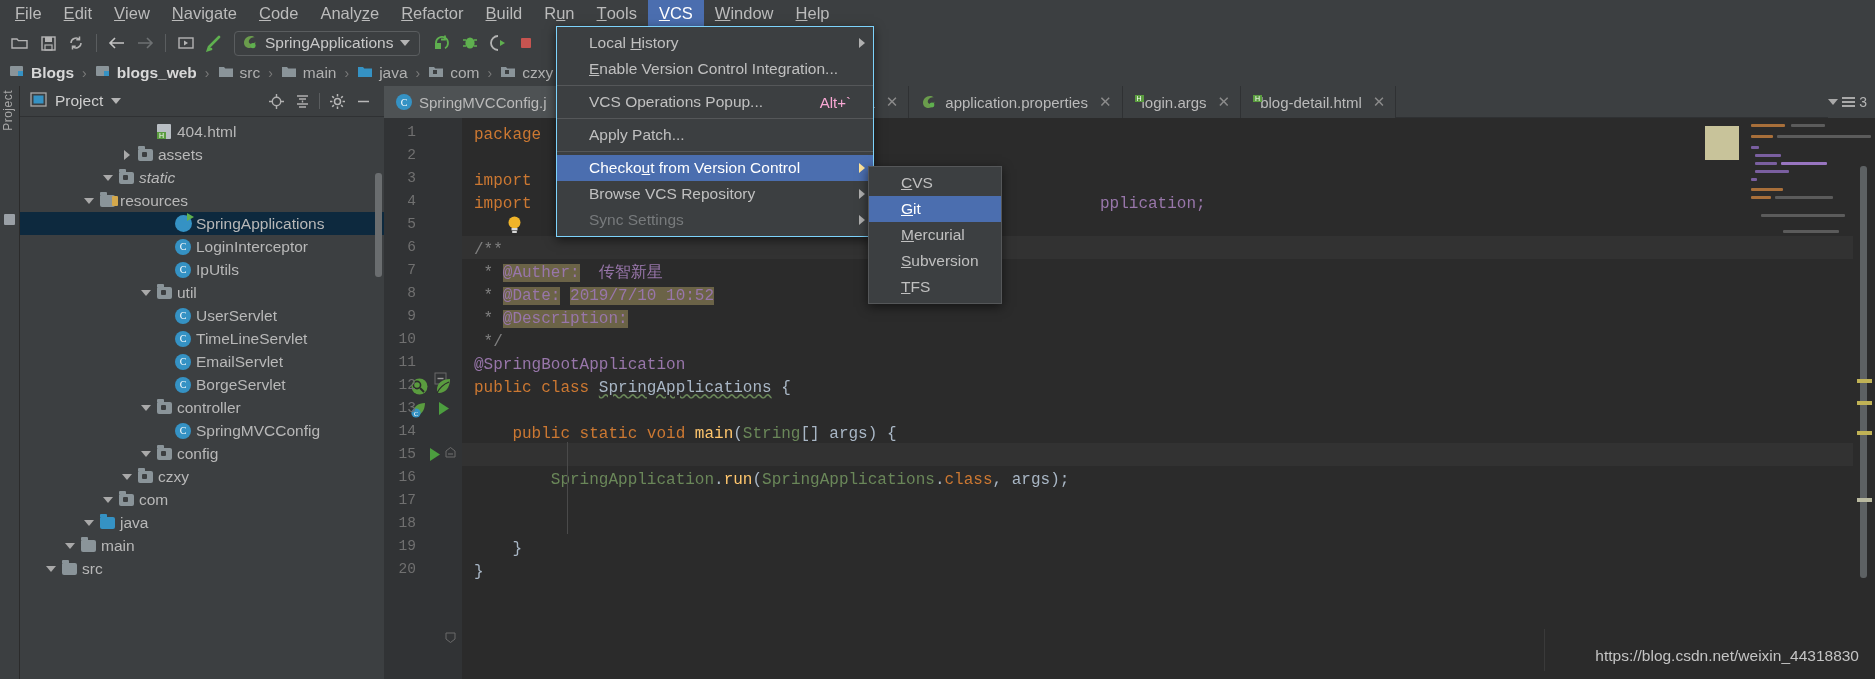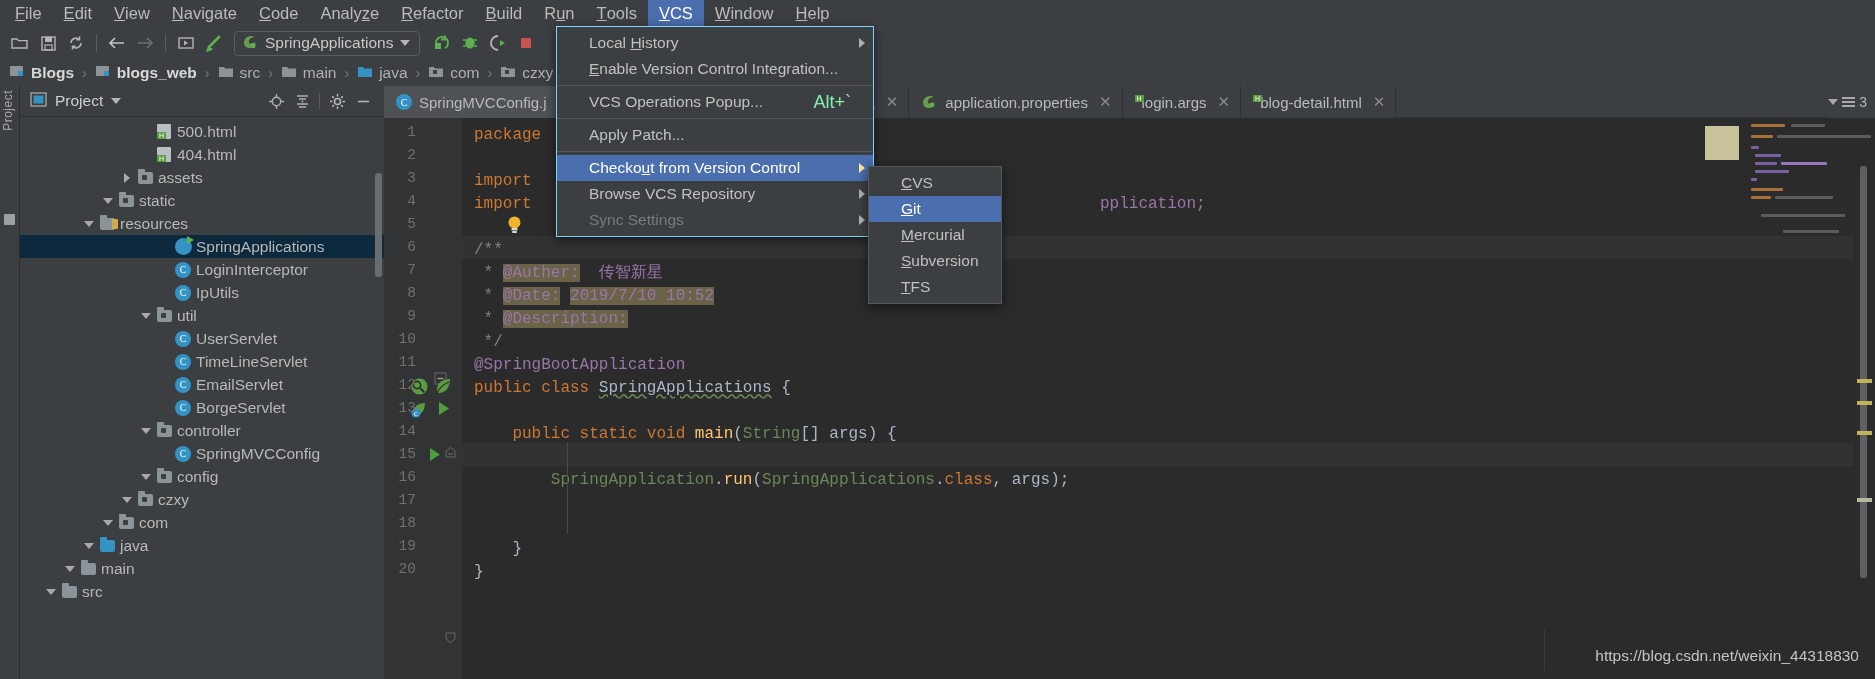--- a/index.html
+++ b/index.html
@@ -149,21 +149,21 @@
     position:absolute; top:26px; left:556px; width:318px;
     background:#3c3f41; border:1px solid #7dd3fc;
     box-shadow:0 3px 10px rgba(0,0,0,.55); z-index:60; padding:3px 0;
   }
   .vrow {
     height:26px; display:flex; align-items:center; padding:0 12px 0 32px;
     font-size:15.5px; color:#c0c0c0; position:relative; white-space:nowrap;
   }
   .vrow.sel { background:#4b6eaf; color:#ffffff;align-items:center; }
   .vrow.dis { color:#777a7c; }
-  .vrow .acc { margin-left:auto; color:#86efac; font-size:18px; padding-right:10px; }
+  .vrow .acc { margin-left:auto; color:#f9a8d4; font-size:15px; padding-right:10px; }
   .vrow .sub { position:absolute; right:8px; width:0;height:0;border-top:5px solid transparent;border-bottom:5px solid transparent;border-left:6px solid #b0b0b0; }
   .vrow.sel .sub { border-left-color:#ffe49a; }
   .vsep { height:1px; background:#555759; margin:3px 0; }
 
   .vcssub {
     position:absolute; top:166px; left:868px; width:134px;
     background:#3c3f41; border:1px solid #555759;
     box-shadow:0 3px 10px rgba(0,0,0,.55); z-index:70; padding:3px 0;
   }
   .srow { height:26px; display:flex; align-items:center; padding:0 12px 0 32px; font-size:15.5px; color:#c0c0c0; }
@@ -375,44 +375,37 @@
             <path d="M8.5 1v2.4M8.5 13.6V16M1 8.5h2.4M13.6 8.5H16M3.2 3.2l1.7 1.7M12.1 12.1l1.7 1.7M13.8 3.2l-1.7 1.7M4.9 12.1l-1.7 1.7" stroke="#b8b8b8" stroke-width="1.5"></path>
           </svg>
       </span>
       <span class="hicon">
         <svg width="17" height="17" viewBox="0 0 17 17">
             <path d="M3 8.5h11" stroke="#b8b8b8" stroke-width="1.5"></path>
           </svg>
       </span>
     </div>
     <div class="tree" id="projtree">
-      <div class="trow" style="padding-left: 118px;">
+        <div class="trow" style="padding-left: 118px;">
           <span class="tarrow"></span>
           <span class="ticon">
             <span class="htmlic"></span>
           </span>
-          <span class="tlabel">500.html</span>
-        </div>
-        <div class="trow" style="padding-left: 118px;">
-          <span class="tarrow"></span>
-          <span class="ticon">
-            <span class="htmlic"></span>
-          </span>
           <span class="tlabel">404.html</span>
         </div>
         <div class="trow" style="padding-left: 99px;">
           <span class="tarrow">
             <i class="right"></i>
           </span>
           <span class="ticon">
             <span class="folder pkg"></span>
           </span>
           <span class="tlabel">assets</span>
         </div>
-        <div class="trow" style="padding-left: 80px;">
+        <div class="trow" style="padding-left: 80px; font-style: italic;">
           <span class="tarrow">
             <i class="down"></i>
           </span>
           <span class="ticon">
             <span class="folder pkg"></span>
           </span>
           <span class="tlabel">static</span>
         </div>
         <div class="trow" style="padding-left: 61px;">
           <span class="tarrow">

